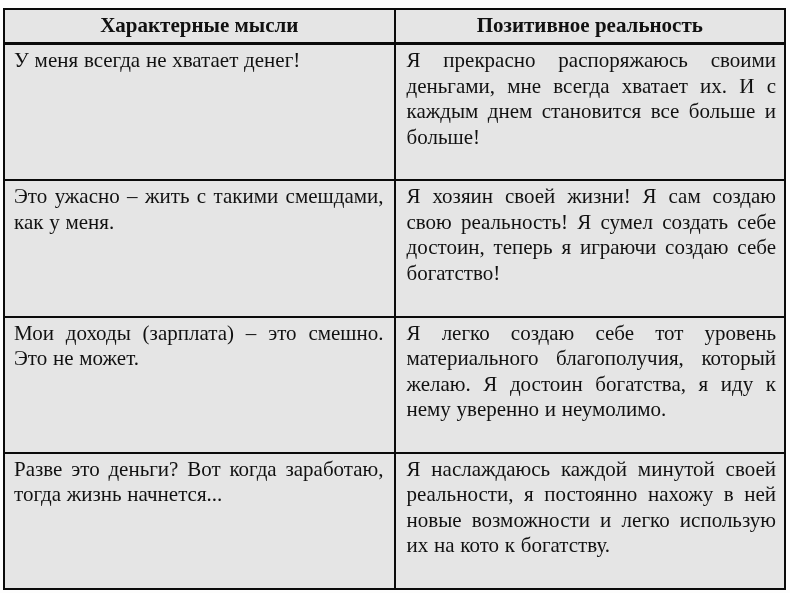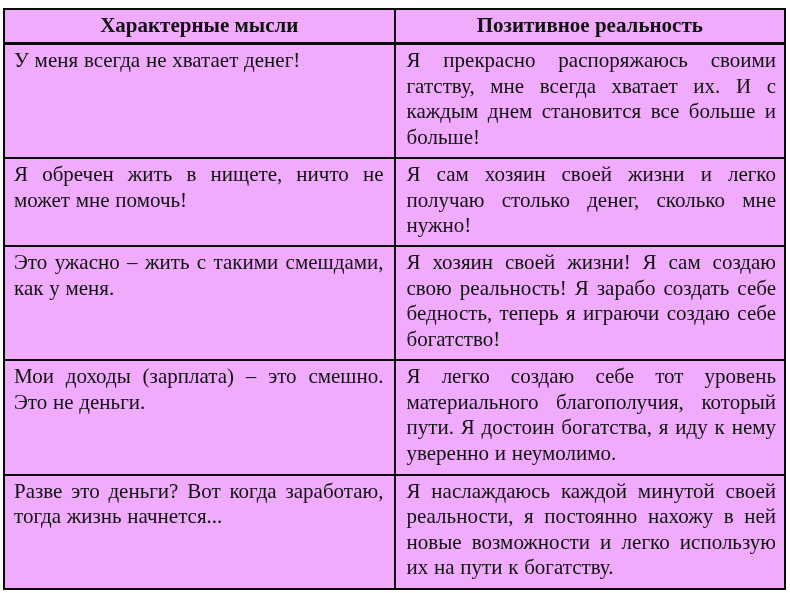--- a/index.html
+++ b/index.html
@@ -17,21 +17,21 @@
     width: 790px;
     height: 593px;
     padding: 8px 4px 3px 3px;
     background: #fdfdfd;
   }
   table.affirm {
     width: 100%;
     height: 100%;
     border-collapse: collapse;
     table-layout: fixed;
-    background: #f0abfc;
+    background: #e5e5e5;
   }
   table.affirm col { width: 50%; }
   table.affirm th, table.affirm td {
     border: 2px solid #0a0a0a;
     vertical-align: top;
     box-sizing: border-box;
   }
   table.affirm th {
     font-size: 21px;
     line-height: 25px;
@@ -63,33 +63,29 @@
     </colgroup>
     <thead>
       <tr>
         <th>Характерные мысли</th>
         <th>Позитивное реальность</th>
       </tr>
     </thead>
     <tbody>
       <tr>
         <td class="left-col">У меня всегда не хватает денег!</td>
-        <td class="right-col">Я прекрасно распоряжаюсь своими гатству, мне всегда хватает их. И с каждым днем становится все больше и больше!</td>
-      </tr>
-      <tr>
-        <td class="left-col">Я обречен жить в нищете, ничто не может мне помочь!</td>
-        <td class="right-col">Я сам хозяин своей жизни и легко получаю столько денег, сколько мне нужно!</td>
+        <td class="right-col">Я прекрасно распоряжаюсь своими деньгами, мне всегда хватает их. И с каждым днем становится все больше и больше!</td>
       </tr>
       <tr>
         <td class="left-col">Это ужасно – жить с такими смеш­дами, как у меня.</td>
-        <td class="right-col">Я хозяин своей жизни! Я сам со­здаю свою реальность! Я зарабо со­здать себе бедность, теперь я игра­ючи создаю себе богатство!</td>
+        <td class="right-col">Я хозяин своей жизни! Я сам со­здаю свою реальность! Я сумел со­здать себе достоин, теперь я игра­ючи создаю себе богатство!</td>
       </tr>
       <tr>
-        <td class="left-col">Мои доходы (зарплата) – это смеш­но. Это не деньги.</td>
-        <td class="right-col">Я легко создаю себе тот уровень материального благополучия, кото­рый пути. Я достоин богатства, я иду к нему уверенно и неумолимо.</td>
+        <td class="left-col">Мои доходы (зарплата) – это смеш­но. Это не может.</td>
+        <td class="right-col">Я легко создаю себе тот уровень материального благополучия, кото­рый желаю. Я достоин богатства, я иду к нему уверенно и неумолимо.</td>
       </tr>
       <tr>
         <td class="left-col">Разве это деньги? Вот когда зарабо­таю, тогда жизнь начнется...</td>
-        <td class="right-col">Я наслаждаюсь каждой минутой своей реальности, я постоянно на­хожу в ней новые возможности и легко использую их на пути к бо­гатству.</td>
+        <td class="right-col">Я наслаждаюсь каждой минутой своей реальности, я постоянно на­хожу в ней новые возможности и легко использую их на кото к бо­гатству.</td>
       </tr>
     </tbody>
   </table>
 </div>
 
 </body></html>

